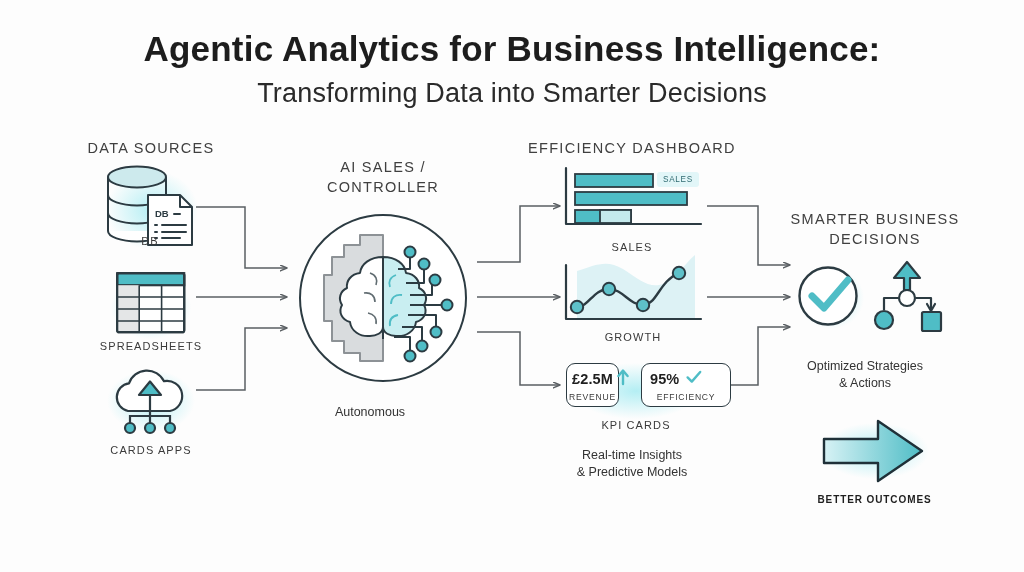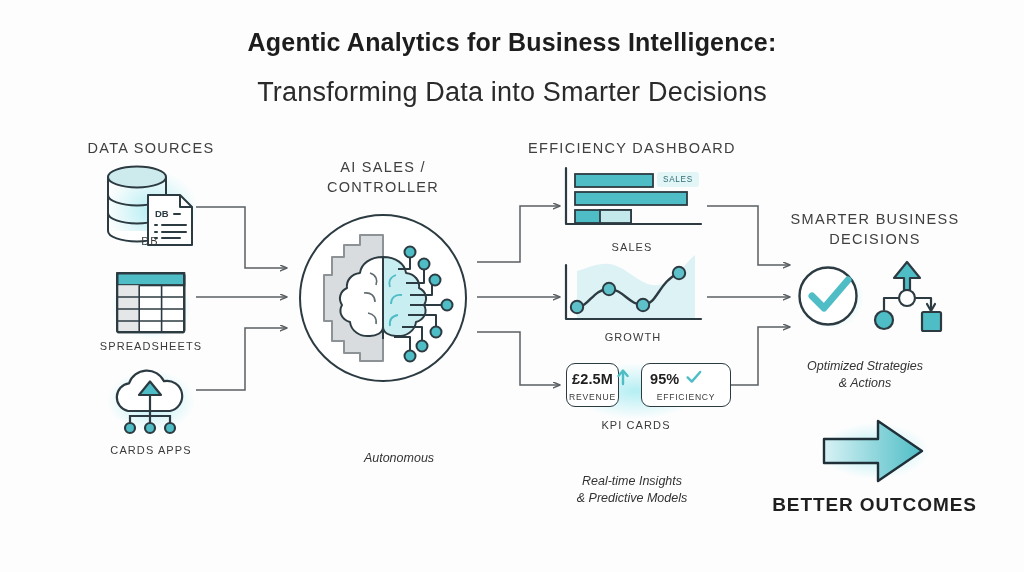--- a/index.html
+++ b/index.html
@@ -12,33 +12,33 @@
     position:relative;
   }
   #stage{position:absolute;inset:0;}
   .abs{position:absolute;}
 
   
   #title{
     top:26px;left:0;width:1024px;text-align:center;
     line-height:1.30;
   }
-  #title .l1{font-size:25px;font-weight:700;letter-spacing:.2px;color:#1d1d1d;display:block;}
-  #title .l2{font-size:27px;font-weight:400;letter-spacing:.2px;color:#2a2a2a;display:block;margin-top:16px;}
+  #title .l1{font-size:35px;font-weight:700;letter-spacing:.2px;color:#1d1d1d;display:block;}
+  #title .l2{font-size:27px;font-weight:400;letter-spacing:.2px;color:#2a2a2a;display:block;margin-top:4px;}
 
   
   .sec-head{
     font-size:14.5px;letter-spacing:1.3px;color:#404040;font-weight:400;
     text-align:center;white-space:nowrap;
   }
   .node-cap{
     font-size:11px;letter-spacing:1.1px;color:#3a3a3a;text-align:center;white-space:nowrap;
   }
   .sub-cap{
-    font-size:12.5px;line-height:1.35;color:#333;text-align:center;white-space:nowrap;font-style:italic;
+    font-size:12.5px;line-height:1.35;color:#333;text-align:center;white-space:nowrap;
   }
 
   
   .glow{
     position:absolute;border-radius:50%;
     background:radial-gradient(closest-side, rgba(120,226,236,.55), rgba(120,226,236,0) 72%);
     pointer-events:none;
   }
 
   
@@ -57,21 +57,21 @@
   .kpi-lab{
     position:absolute;left:0;width:100%;text-align:center;top:28px;
     font-size:8.6px;letter-spacing:.75px;color:#3a3a3a;
   }
   .badge{
     position:absolute;background:#e2f6f8;border-radius:3px;
     font-size:8.2px;letter-spacing:.7px;color:#2f6a70;
     display:flex;align-items:center;justify-content:center;
   }
   .bo-label{
-    font-size:19px;font-weight:700;letter-spacing:.9px;color:#1f1f1f;
+    font-size:10px;font-weight:700;letter-spacing:.9px;color:#1f1f1f;
     text-align:center;white-space:nowrap;
   }
 </style>
 </head>
 <body>
 
 <div id="stage">
 
   <div class="abs" id="title">
     <span class="l1">Agentic Analytics for Business Intelligence:</span>
@@ -207,21 +207,21 @@
         <circle cx="112" cy="39" r="5.5"></circle>
         <circle cx="126" cy="51" r="5.5"></circle>
         <circle cx="137" cy="67" r="5.5"></circle>
         <circle cx="149" cy="92" r="5.5"></circle>
         <circle cx="138" cy="119" r="5.5"></circle>
         <circle cx="124" cy="133" r="5.5"></circle>
         <circle cx="112" cy="143" r="5.5"></circle>
       </g>
     </svg>
   </div>
-  <div class="abs sub-cap" style="left:299px;top:404px;width:200px;margin-top:46px;">
+  <div class="abs sub-cap" style="left:270px;top:404px;width:200px;">
     <div>Autonomous</div>
   </div>
 
   <div class="abs sec-head" style="left:503px;top:140px;width:258px;">EFFICIENCY DASHBOARD</div>
 
   <div class="ico" style="left:563px;top:166px;">
     <svg width="140" height="68" viewBox="0 0 140 68">
       <path d="M3,2 L3,58 L138,58" fill="none" stroke="#2c3b42" stroke-width="2.2" stroke-linecap="round" stroke-linejoin="round"></path>
       <rect x="12" y="8" width="78" height="13" fill="#4fbdc6" stroke="#2c3b42" stroke-width="1.8"></rect>
       <rect x="12" y="26" width="112" height="13" fill="#4fbdc6" stroke="#2c3b42" stroke-width="1.8"></rect>
@@ -261,21 +261,21 @@
   <div class="kpi-card" style="left:641px;top:363px;width:90px;height:44px;">
     <div class="kpi-val" style="text-align:left;padding-left:8px;width:auto;">95%</div>
     <div class="kpi-lab">EFFICIENCY</div>
   </div>
   <svg class="abs" style="left:686px;top:370px;" width="16" height="14">
     <path d="M1.6,7.4 L5.8,11.6 L14.2,2" fill="none" stroke="#4fbdc6" stroke-width="2.4" stroke-linecap="round" stroke-linejoin="round"></path>
   </svg>
 
   <div class="abs node-cap" style="left:580px;top:419px;width:112px;">KPI CARDS</div>
 
-  <div class="abs sub-cap" style="left:538px;top:473px;width:188px;">
+  <div class="abs sub-cap" style="left:538px;top:447px;width:188px;">
     <div>Real-time Insights</div>
     <div>&amp; Predictive Models</div>
   </div>
 
   <div class="abs sec-head" style="left:760px;top:210px;width:230px;line-height:1.35;">
     <div>SMARTER BUSINESS</div>
     <div>DECISIONS</div>
   </div>
 
   <div class="glow" style="left:785px;top:255px;width:92px;height:86px;"></div>

